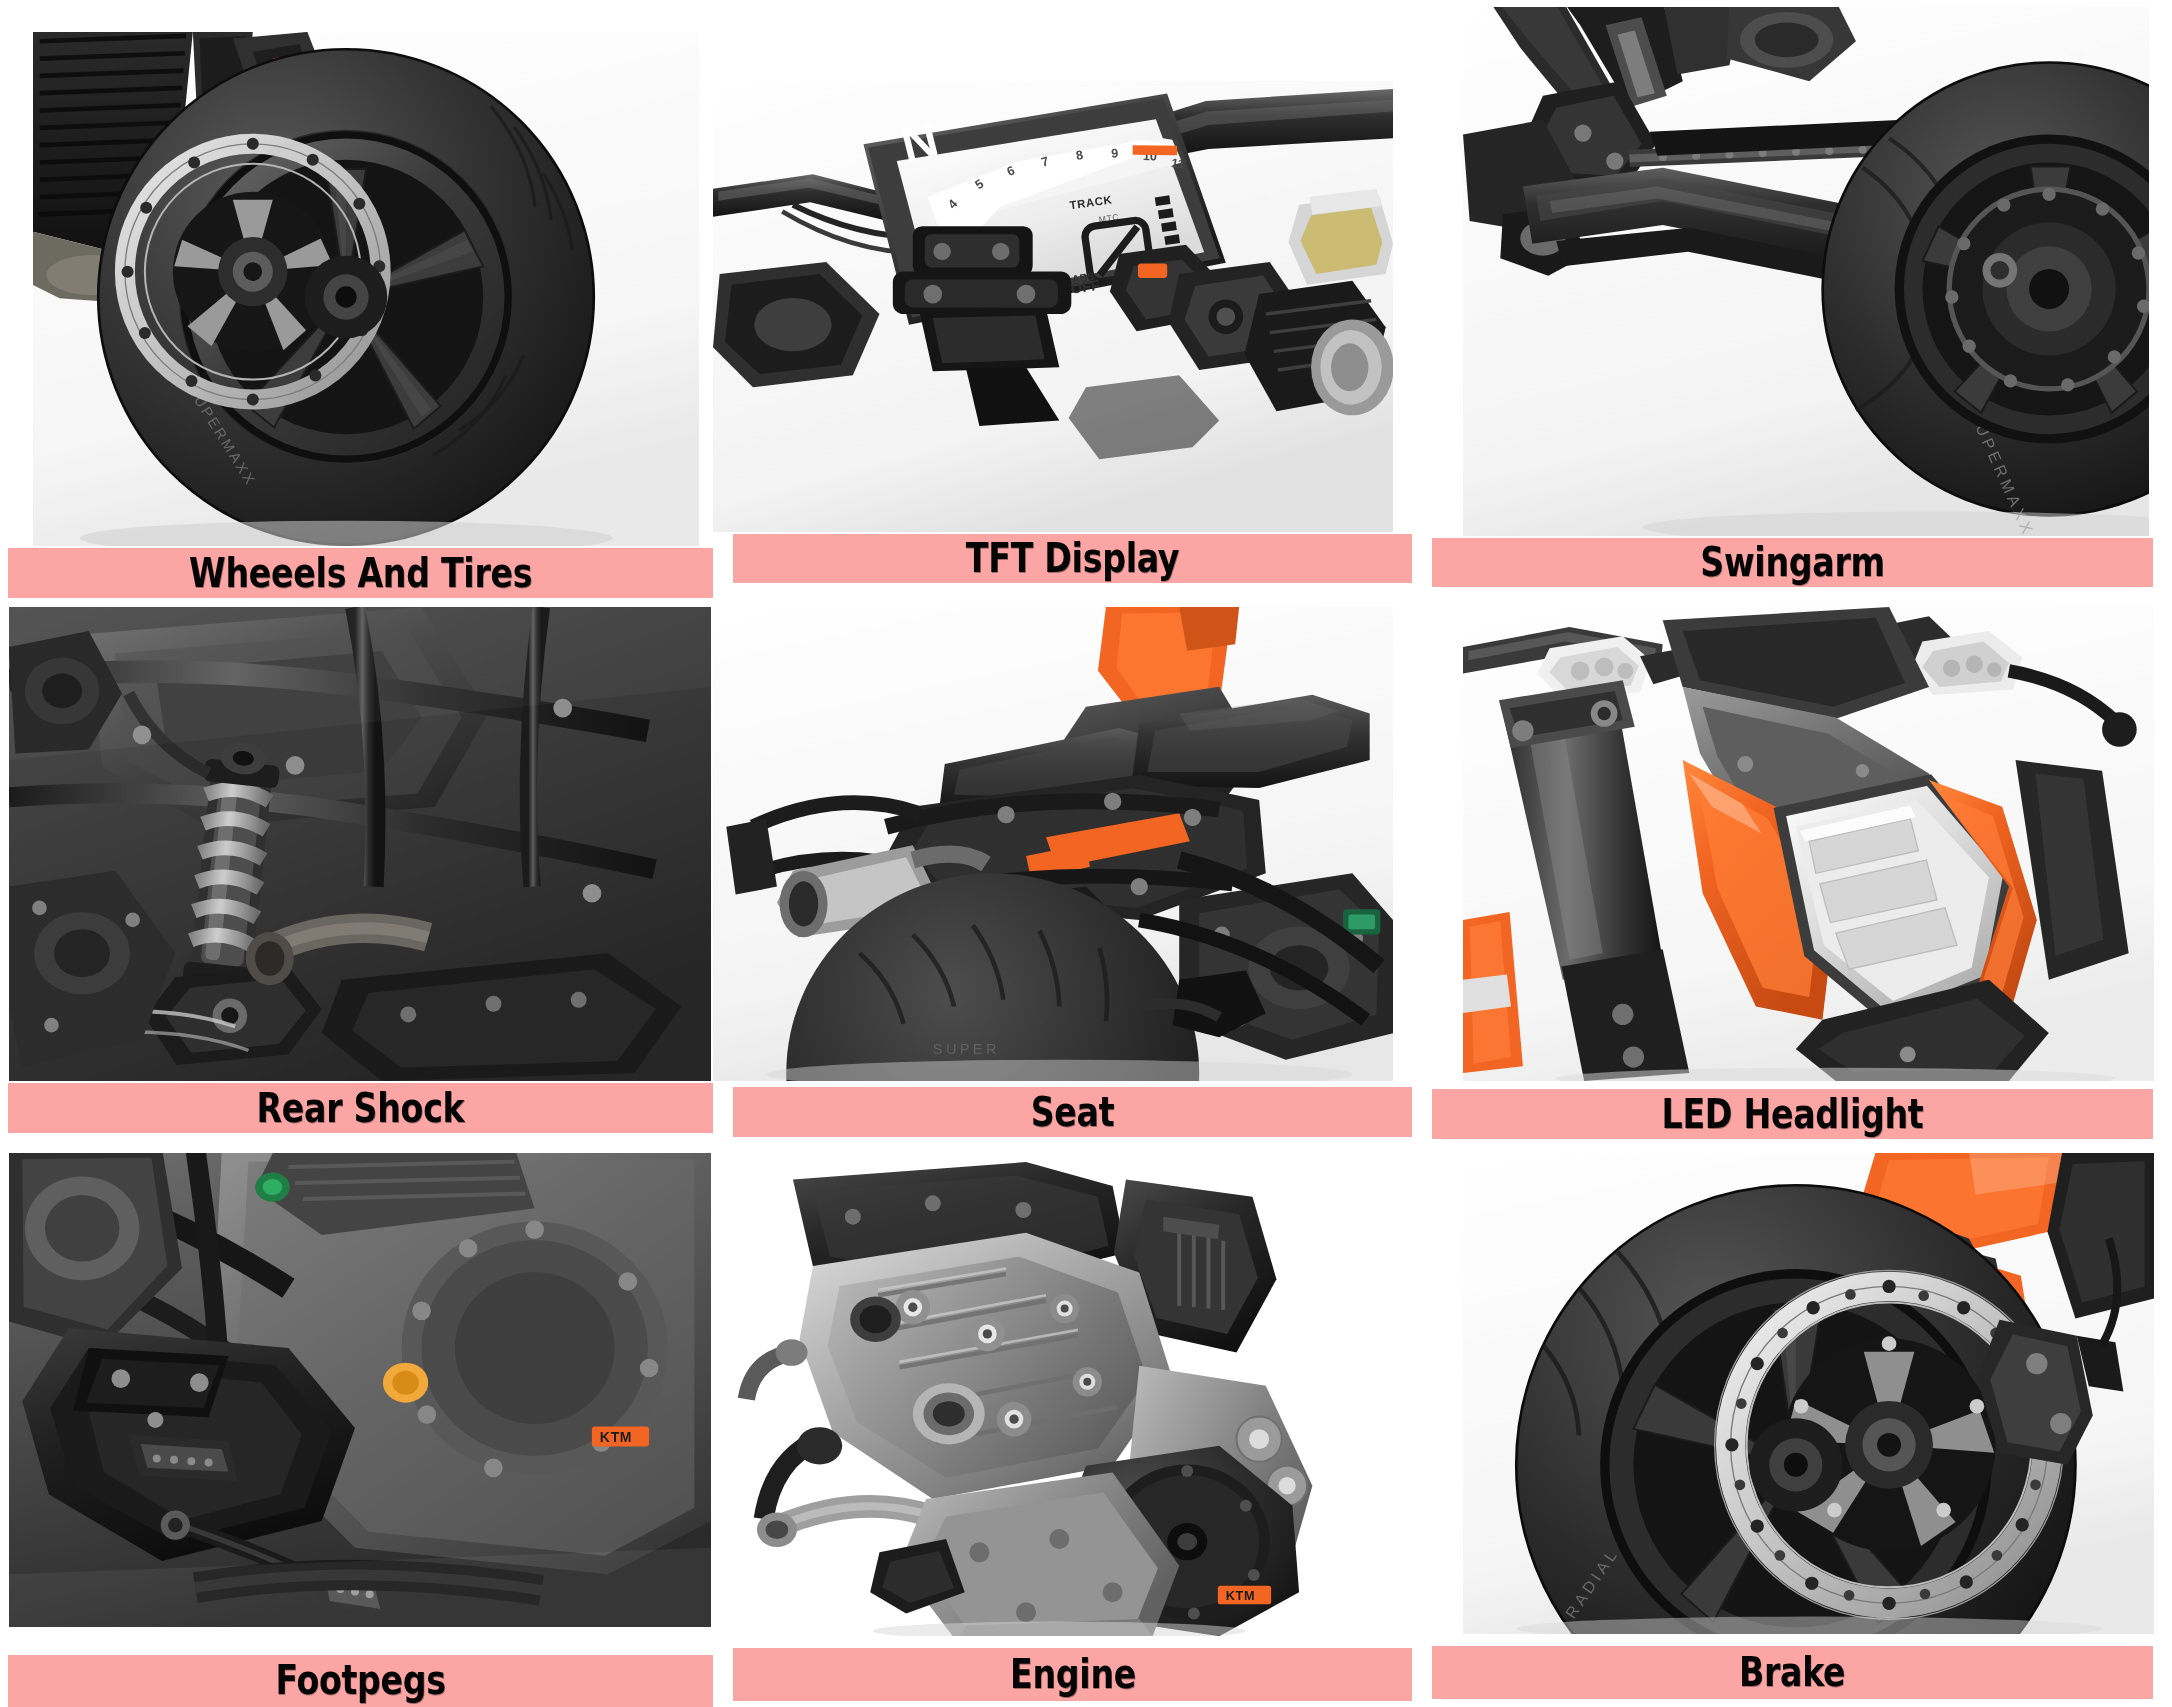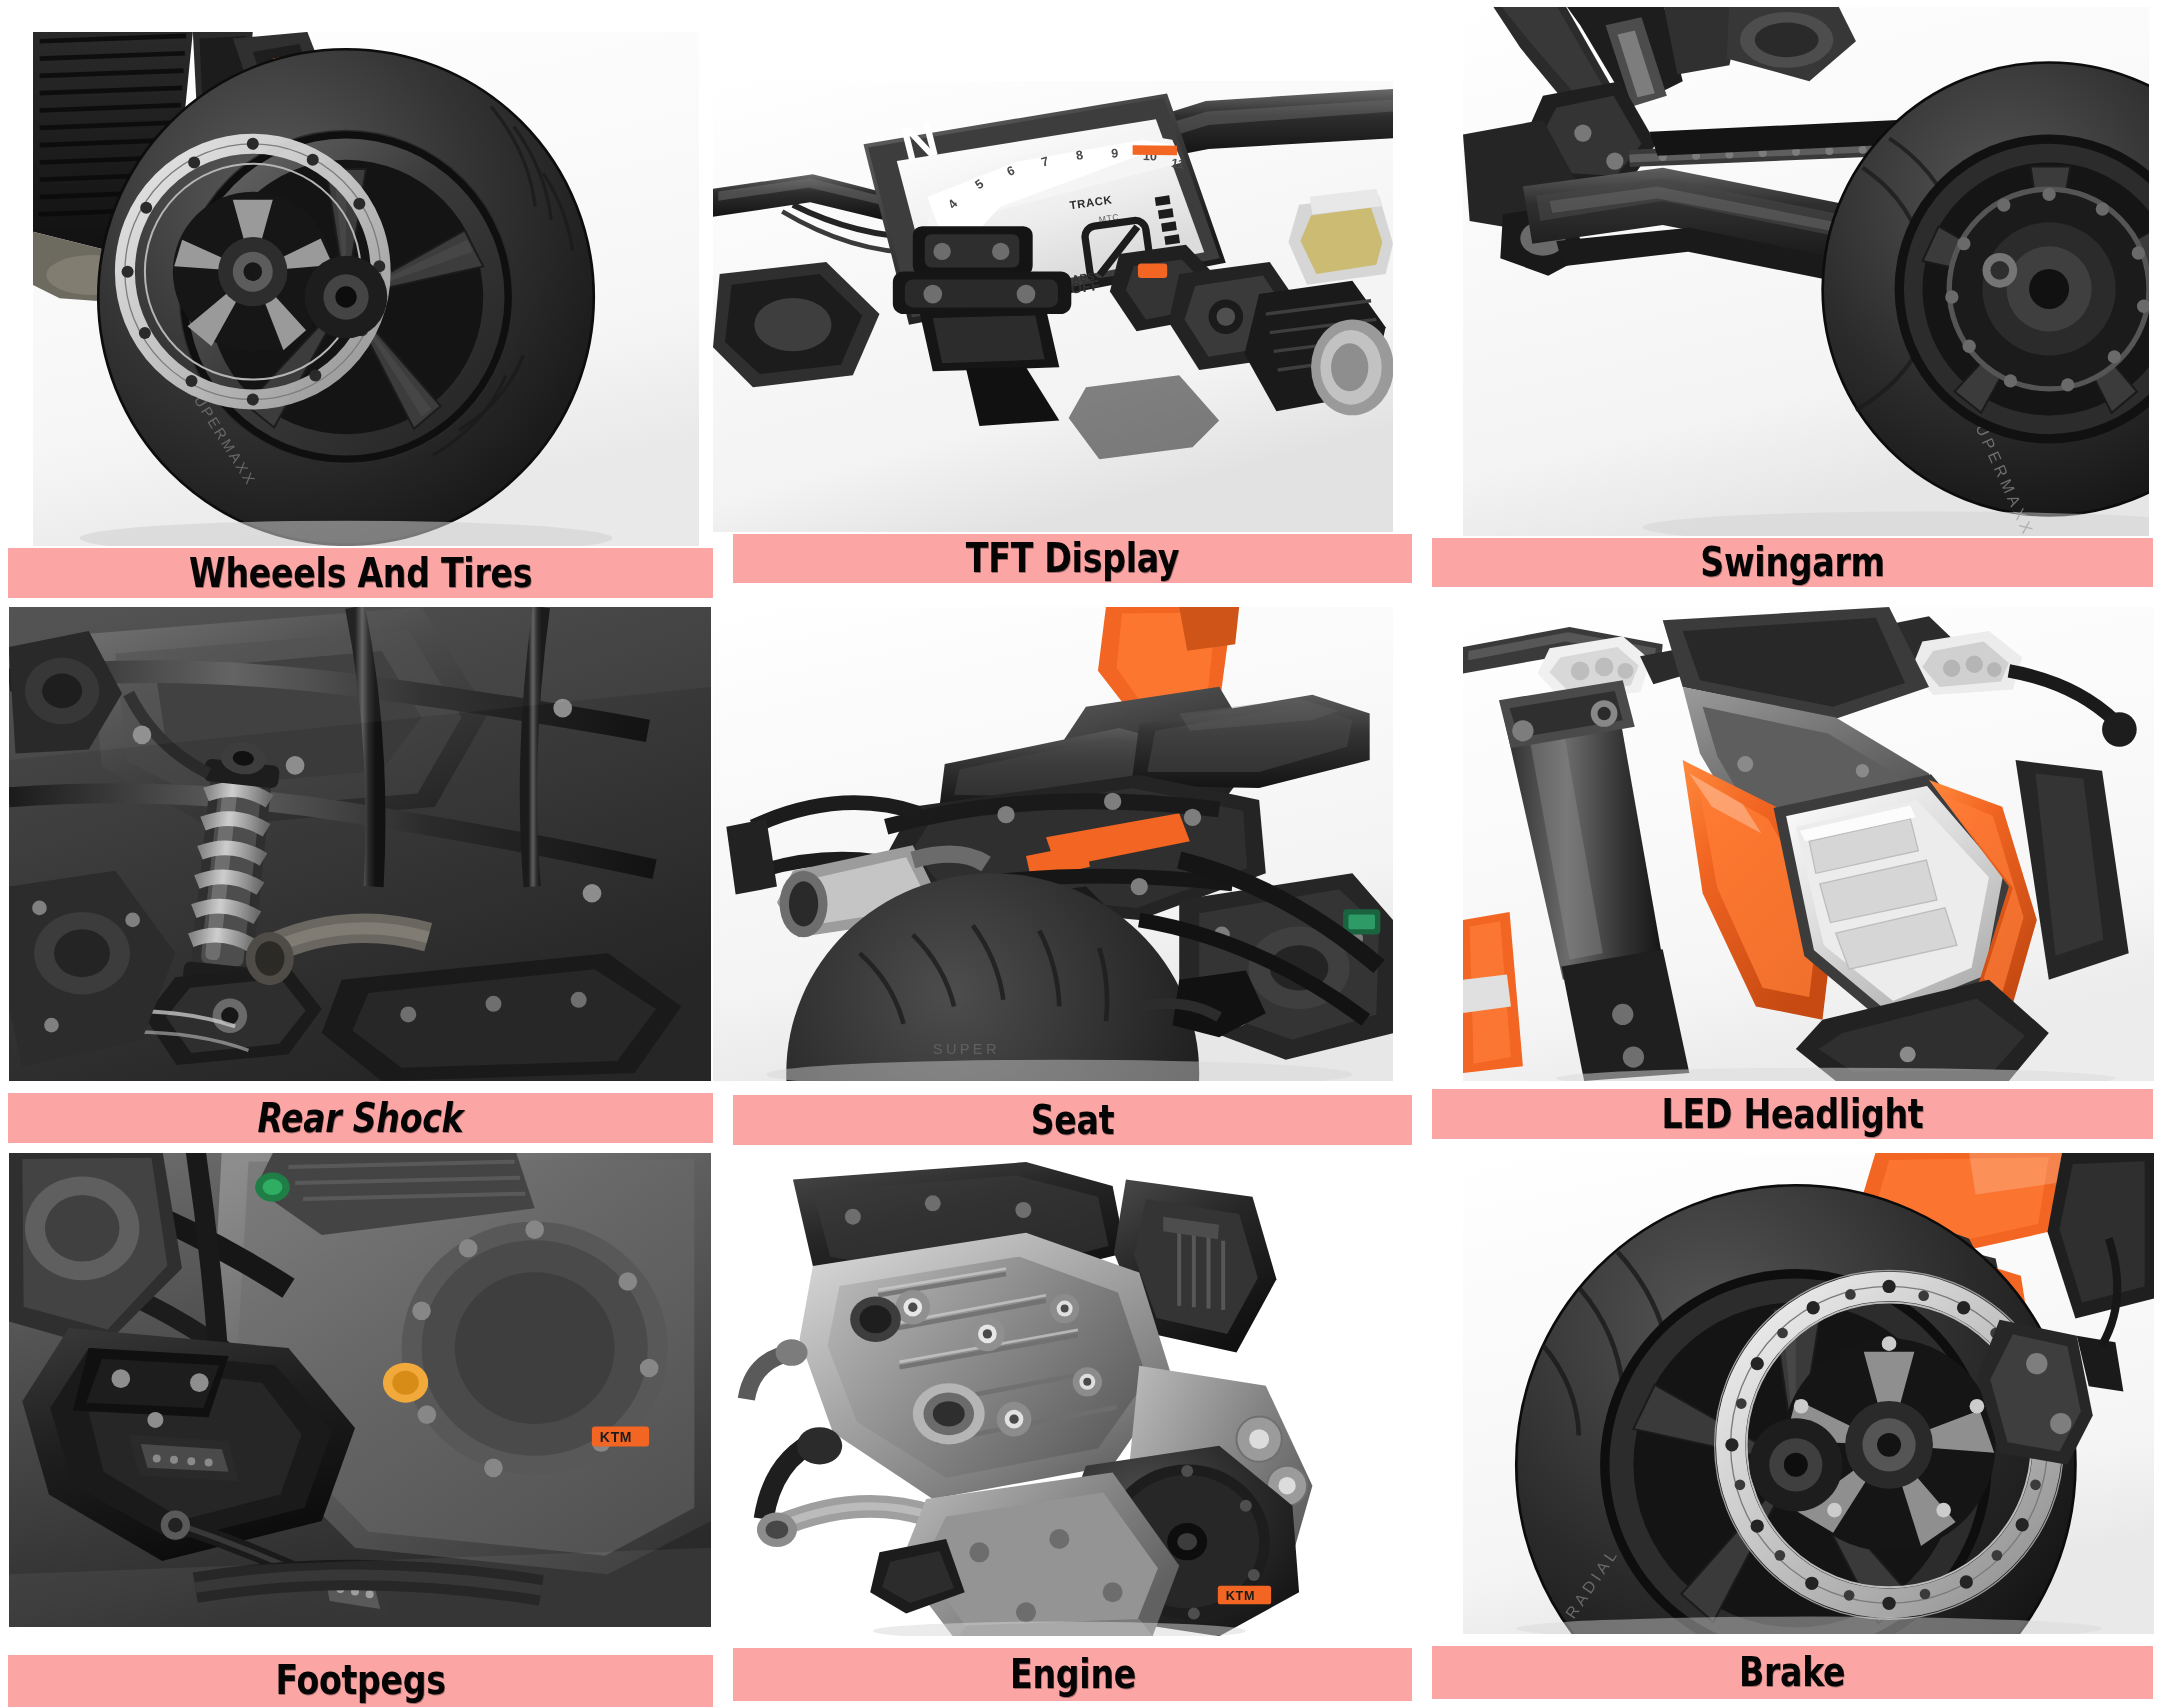--- a/index.html
+++ b/index.html
@@ -48,23 +48,23 @@
   .c0 .photo{margin:32px 0 0 33px;width:666px;height:514px;}
   .c0 .capbar{margin:2px 0 0 8px;width:705px;height:50px;}
 
   .c1 .photo{margin:81px 0 0 0px;width:680px;height:465px;}
   .c1 .capbar{margin:2px 0 16px 20px;width:679px;height:50px;}
 
   .c2 .photo{margin:6.7px 0 0 31px;width:686px;height:540px;}
   .c2 .capbar{margin:2px 0 12px 0px;width:721px;height:50px;}
 
   .c3 .photo{margin:8px 0 0 9.3px;width:702px;height:474px;}
-  .c3 .capbar{margin:12px 0 0 8px;width:705px;height:50px;font-style:italic;}
-
-  .c4 .photo{margin:8px 0 12px 0px;width:680px;height:474px;}
+  .c3 .capbar{margin:2px 0 0 8px;width:705px;height:50px;}
+
+  .c4 .photo{margin:8px 0 4px 0px;width:680px;height:474px;}
   .c4 .capbar{margin:2px 0 0 20px;width:679px;height:50px;}
 
   .c5 .photo{margin:8px 0 0 31px;width:691px;height:474px;}
   .c5 .capbar{margin:8px 0 0 0px;width:721px;height:50px;}
 
   .c6 .photo{margin:8px 0 0 9.3px;width:702px;height:483px;}
   .c6 .capbar{margin:28px 0 0 8px;width:705px;height:53px;}
 
   .c7 .photo{margin:8px 0 0 0px;width:680px;height:483px;}
   .c7 .capbar{margin:12px 0 0 20px;width:679px;height:53px;align-items:center;}

